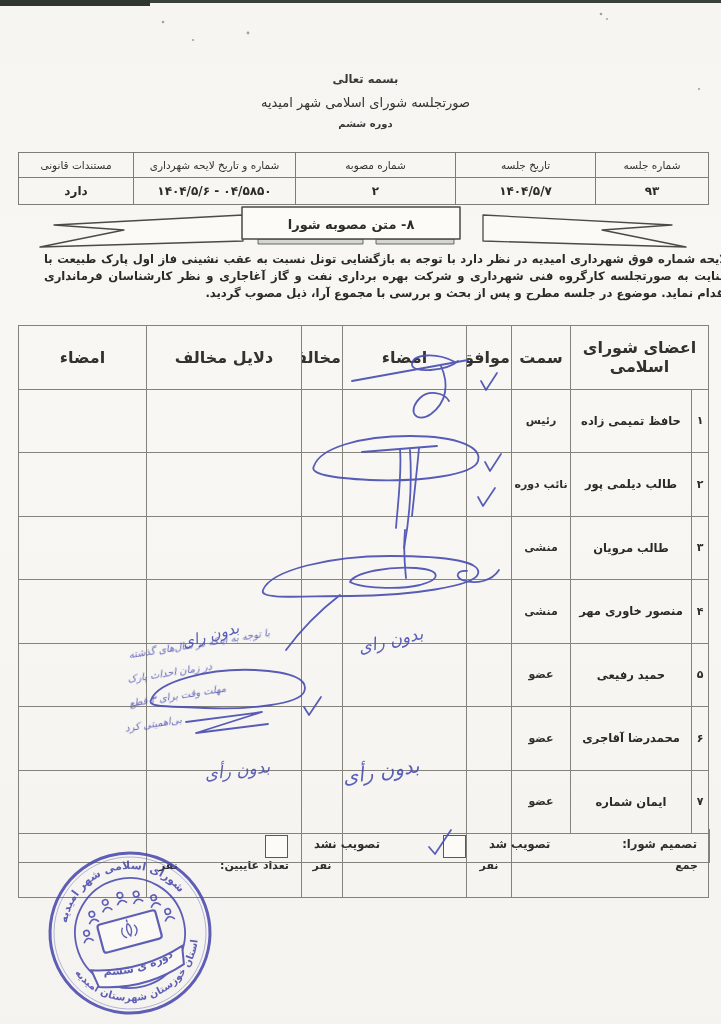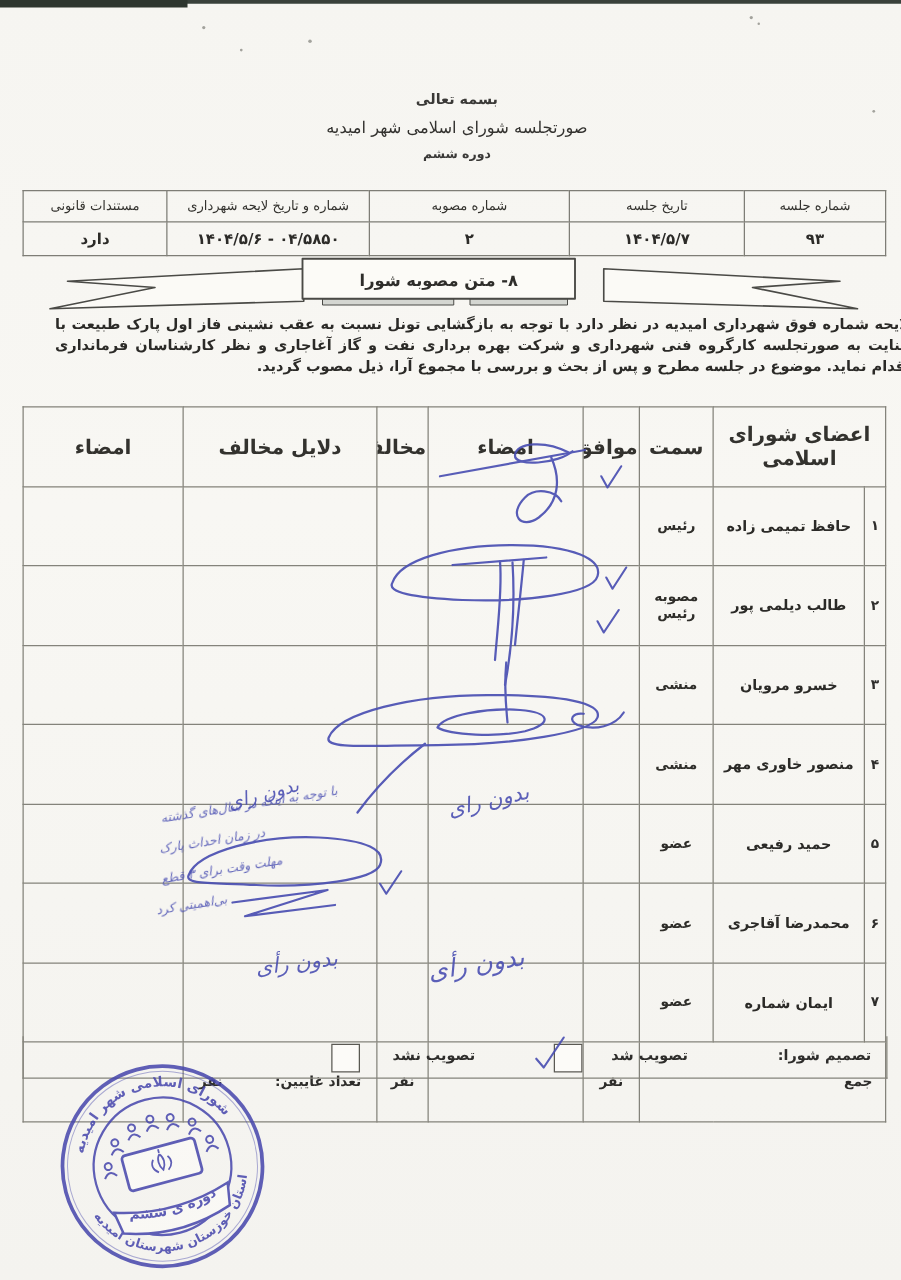--- a/index.html
+++ b/index.html
@@ -132,30 +132,30 @@
           <td class="pos-cell">رئیس</td>
           <td></td>
             <td></td>
           <td></td>
             <td></td>
           <td></td>
         </tr>
         <tr>
           <td class="num-cell">۲</td>
           <td class="name-cell">طالب دیلمی پور</td>
-          <td class="pos-cell">مصوبه رئیس</td>
+          <td class="pos-cell">نائب دوره</td>
           <td></td>
             <td></td>
           <td></td>
             <td></td>
           <td></td>
         </tr>
         <tr>
           <td class="num-cell">۳</td>
-          <td class="name-cell">خسرو مرویان</td>
+          <td class="name-cell">طالب مرویان</td>
           <td class="pos-cell">منشی</td>
           <td></td>
             <td></td>
           <td></td>
             <td></td>
           <td></td>
         </tr>
         <tr>
           <td class="num-cell">۴</td>
           <td class="name-cell">منصور خاوری مهر</td>

